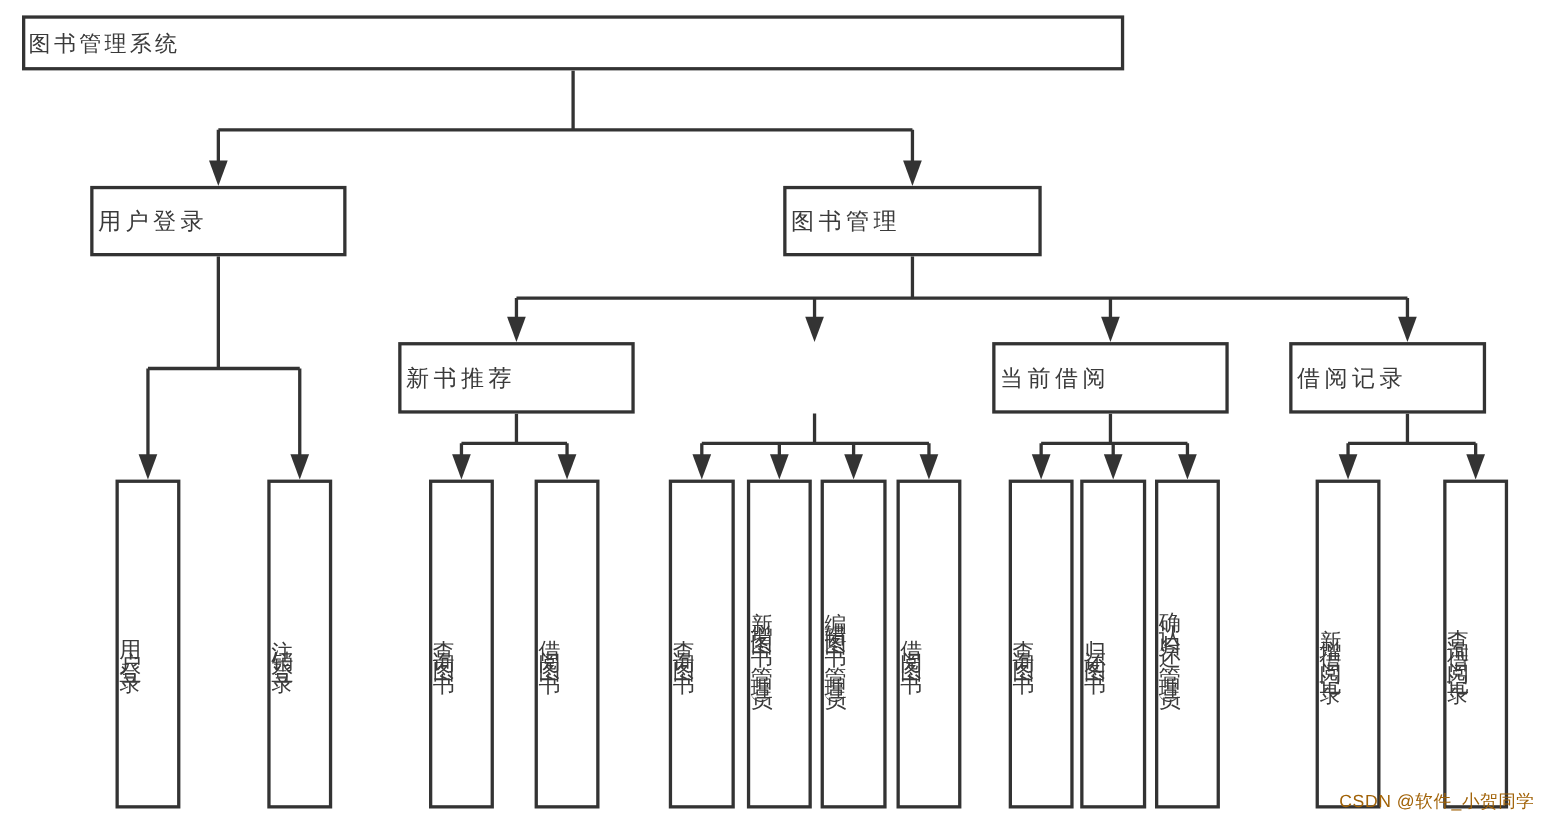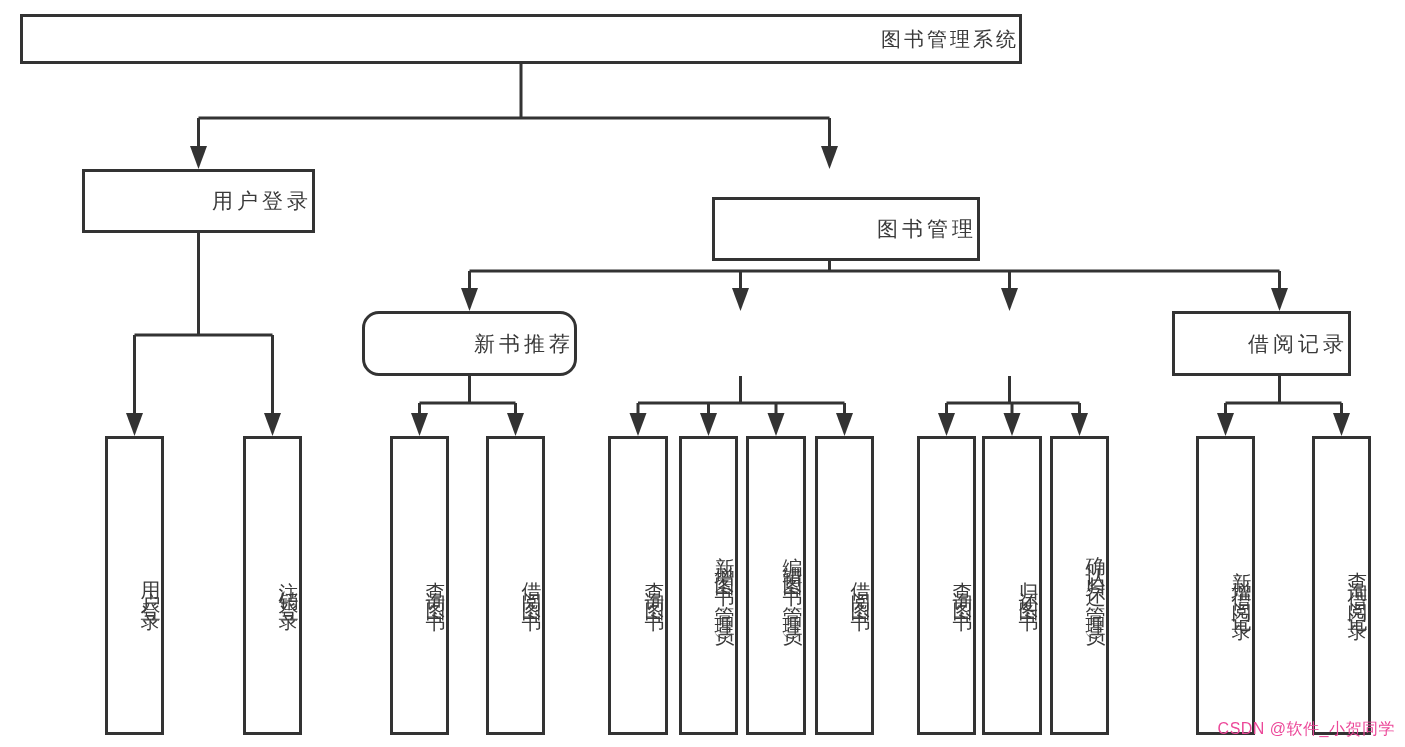--- a/index.html
+++ b/index.html
@@ -22,21 +22,21 @@
     top: 0;
     z-index: 1;
   }
   .node {
     position: absolute;
     box-sizing: border-box;
     background: #ffffff;
     border: 3px solid #333333;
     display: flex;
     align-items: center;
-    justify-content: flex-end;
+    justify-content: flex-start;
     z-index: 2;
   }
   .node.h {
     font-size: 21px;
     letter-spacing: 4px;
     text-indent: 4px;
     white-space: nowrap;
   }
   .node.title {
     font-size: 20px;
@@ -50,21 +50,21 @@
     line-height: 1;
     letter-spacing: 10px;
     white-space: nowrap;
   }
   .watermark {
     position: absolute;
     right: 10px;
     bottom: 7px;
     font-size: 16px;
     letter-spacing: 0.5px;
-    color: #ec4899;
+    color: #a16207;
     z-index: 3;
     white-space: nowrap;
   }
 </style>
 </head>
 <body>
 
 <div class="canvas">
 
   <svg class="connectors" width="1405" height="747" viewBox="0 0 1405 747">
@@ -125,26 +125,29 @@
     </g>
   </svg>
 
   <div class="node h title" style="left:20px; top:14px; width:1002px; height:50px;">
     <span class="label">图书管理系统</span>
   </div>
 
   <div class="node h" style="left:82px; top:169px; width:233px; height:64px;">
     <span class="label">用户登录</span>
   </div>
-  <div class="node h" style="left:712px; top:169px; width:268px; height:64px;margin-top:28px;">
+  <div class="node h" style="left:712px; top:169px; width:235px; height:64px;">
     <span class="label">图书管理</span>
   </div>
 
-  <div class="node h" style="left:362px; top:311px; width:215px; height:65px;border-radius:17px;">
+  <div class="node h" style="left:362px; top:311px; width:215px; height:65px;">
     <span class="label">新书推荐</span>
+  </div>
+  <div class="node h" style="left:902px; top:311px; width:215px; height:65px;">
+    <span class="label">当前借阅</span>
   </div>
   <div class="node h" style="left:1172px; top:311px; width:179px; height:65px;">
     <span class="label">借阅记录</span>
   </div>
 
   <div class="node v" style="left:105px; top:436px; width:59px; height:299px;">
     <span class="label">用户登录</span>
   </div>
   <div class="node v" style="left:243px; top:436px; width:59px; height:299px;">
     <span class="label">注销登录</span>

